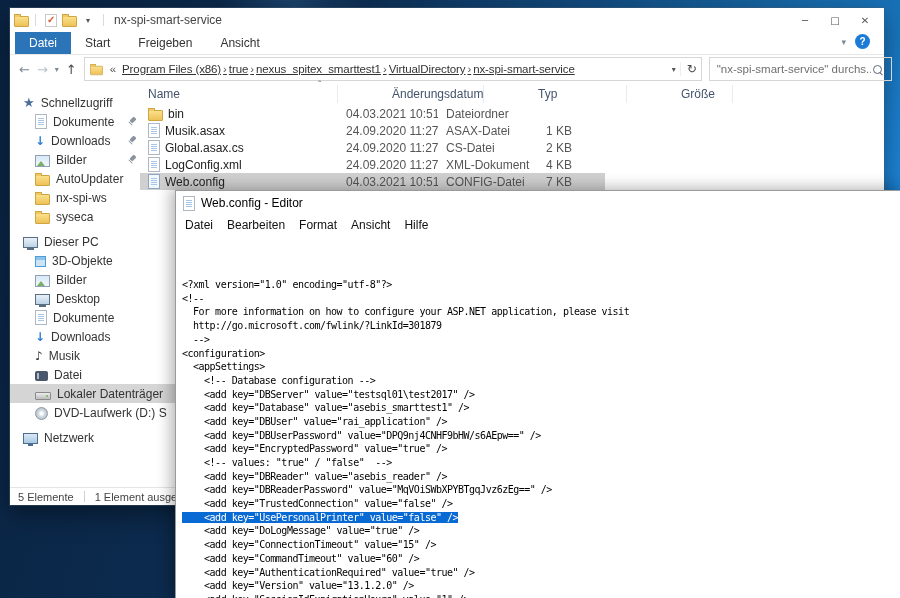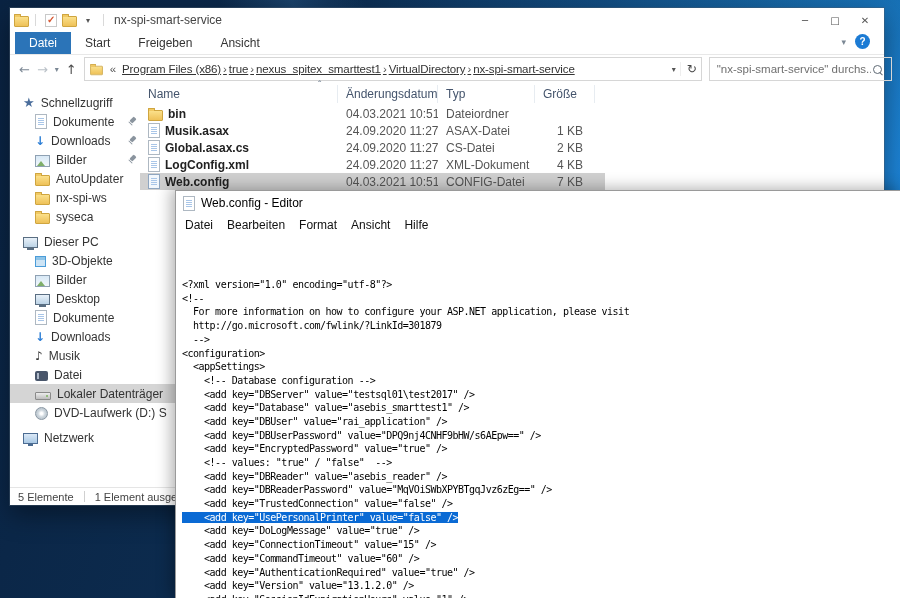--- a/index.html
+++ b/index.html
@@ -74,28 +74,28 @@
   
   .sidebar{position:absolute;left:0;top:0;bottom:0;width:130px;padding-top:10px;overflow:visible;}
   .srow{display:flex;align-items:center;height:19px;gap:6px;white-space:nowrap;}
   .shead{padding-left:13px;}
   .sitem{padding-left:25px;}
   .sitem.selected{background:#d5d5d5;width:150px;}
   .slabel{color:#333;}
   .sgroup{margin-bottom:6px;}
   
   .filepane{position:absolute;left:130px;top:0;width:465px;}
-  .colheads{display:grid;grid-template-columns:198px 100px 97px 60px;height:22px;align-items:center;color:#44546c;position:relative;}
+  .colheads{display:grid;grid-template-columns:198px 100px 97px 60px;height:22px;align-items:center;color:#44546c;position:relative;gap:46px;}
   .colhead{padding-left:8px;height:18px;display:flex;align-items:center;border-right:1px solid #e7ecf1;}
   .sortmark{position:absolute;top:-3px;left:178px;color:#6a7a8c;font-size:10px;}
   .frow{display:grid;grid-template-columns:198px 100px 97px 60px;height:17px;align-items:center;color:#555;}
   .frow.selected{background:#d0d0d0;}
   .fcell{padding-left:8px;white-space:nowrap;overflow:hidden;}
-  .fcell.name{display:flex;align-items:center;gap:5px;color:#222;font-weight:bold;}
-  .fcell.size{text-align:right;padding-right:12px;padding-left:0;}
+  .fcell.name{display:flex;align-items:center;gap:5px;color:#222;}
+  .fcell.size{text-align:center;padding-right:12px;padding-left:0;}
   .ex-status{position:absolute;left:0;right:0;bottom:0;height:17px;border-top:1px solid #e5e5e5;display:flex;align-items:center;font-size:11px;color:#444;padding-left:8px;}
   .st-sep{width:1px;height:11px;background:#d0d0d0;margin:0 10px;}
   
   .notepad{position:absolute;left:175px;top:190px;width:725px;height:408px;background:#fff;border:1px solid #9a9a9a;border-right:none;border-bottom:none;box-shadow:-4px -2px 14px rgba(0,0,0,.3);font-size:12px;color:#000;}
   .np-titlebar{height:24px;display:flex;align-items:center;gap:6px;padding-left:7px;}
   .np-menubar{height:19px;display:flex;align-items:center;padding-left:2px;}
   .np-menu{padding:2px 7px;color:#111;}
   .np-text{position:absolute;top:43px;left:0;right:0;bottom:0;overflow:hidden;padding:3px 0 0 6px;
     font-family:"DejaVu Sans Mono","Liberation Mono",monospace;font-size:10px;line-height:13.7px;letter-spacing:-.5px;white-space:pre;color:#000;}
   .np-line{height:13.7px;}

